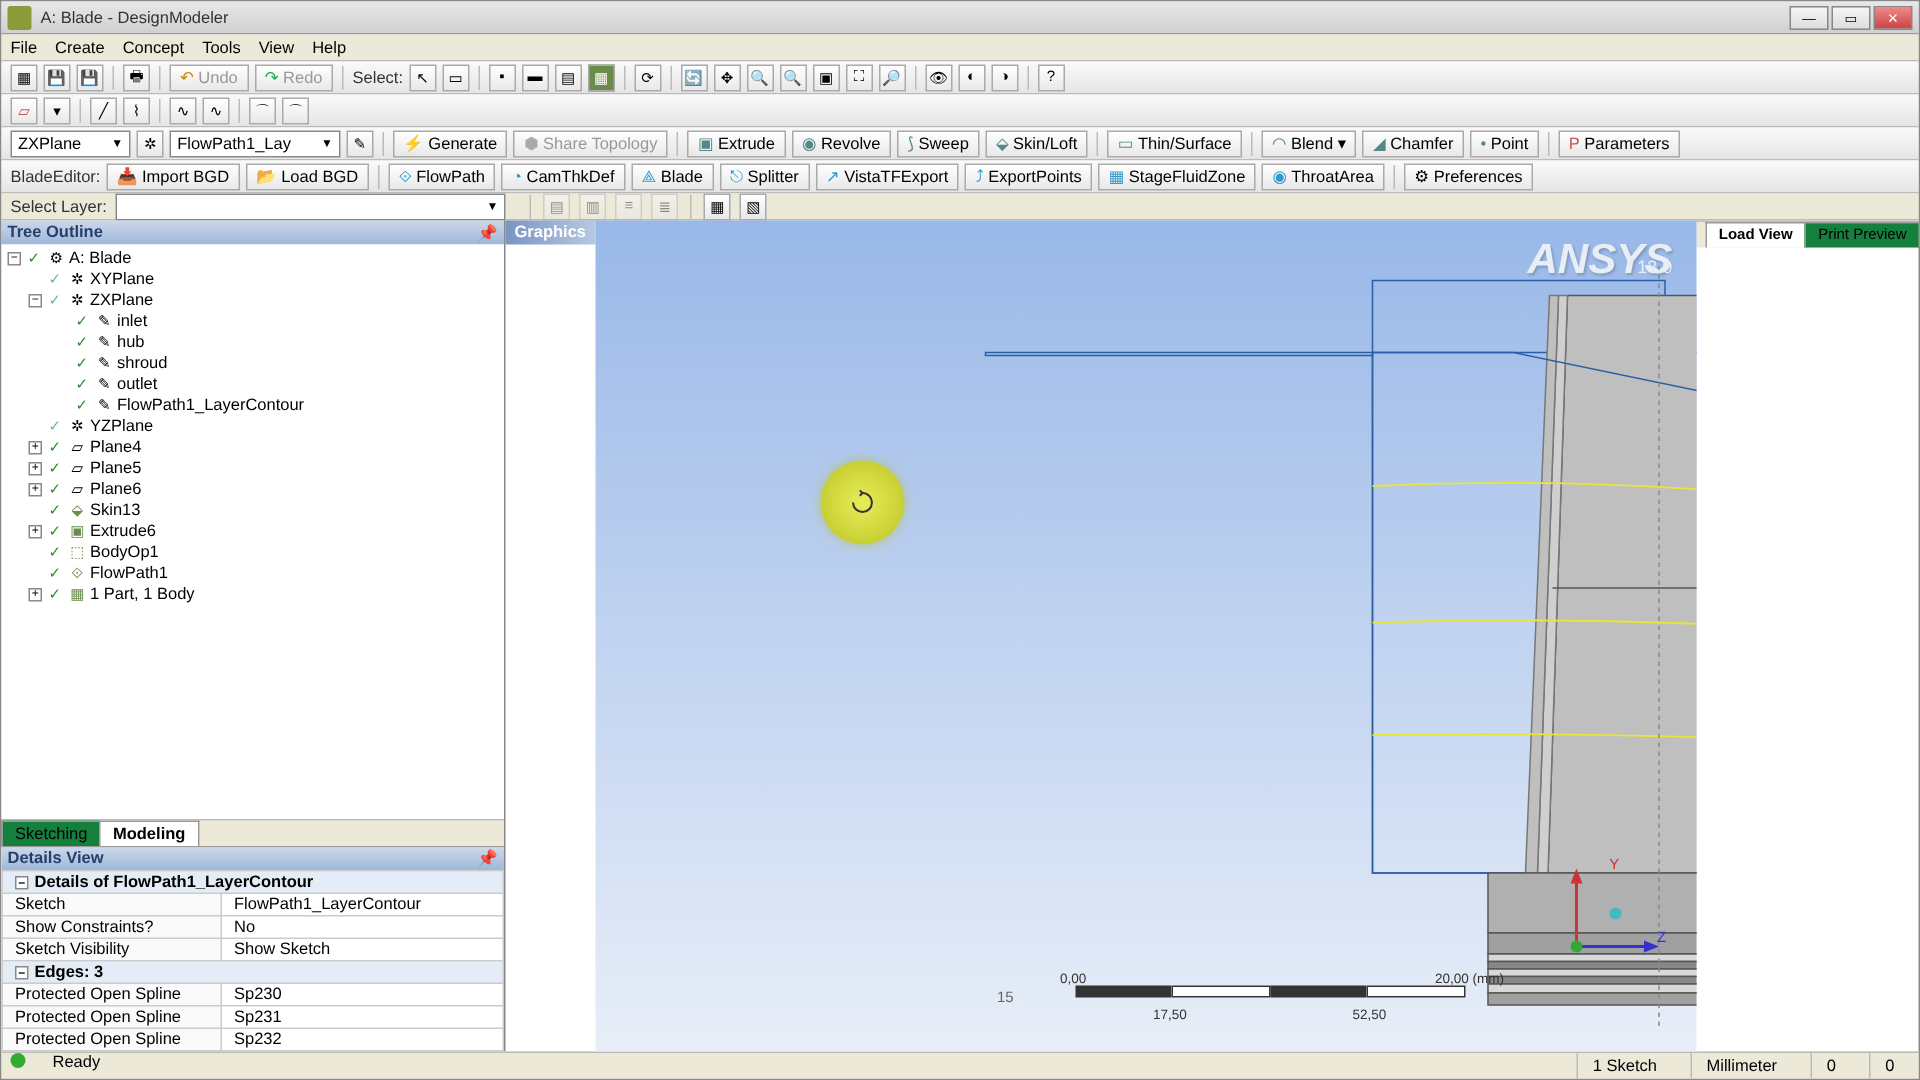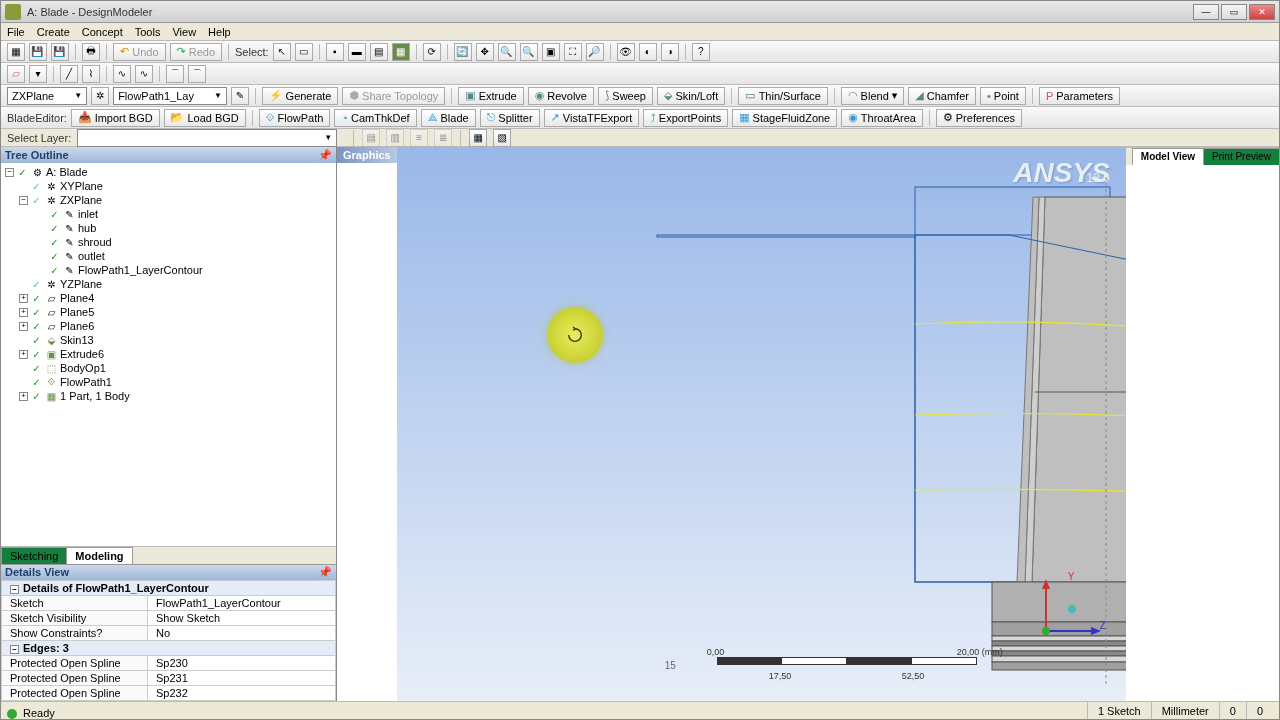--- a/index.html
+++ b/index.html
@@ -74,21 +74,21 @@
 .geom { position:absolute; left:260px; top:20px; width:640px; height:520px; }
 
 .triad { position:absolute; right:20px; bottom:60px; width:70px; height:70px; }
 .triad .y { position:absolute; left:32px; top:0; color:#c33; font-size:10px; }
 .triad .z { position:absolute; right:0; bottom:10px; color:#33c; font-size:10px; }
 
 .view-tabs { height:18px; background:#ece9d8; border-top:1px solid #bbb; display:flex; padding-left:6px; }
 .view-tabs .tab { font-size:10px; }
 
 
-.status { height:18px; background:#ece9d8; border-top:1px solid #bbb; display:flex; align-items:flex-end; padding:0 6px; gap:0; }
+.status { height:18px; background:#ece9d8; border-top:1px solid #bbb; display:flex; align-items:flex-start; padding:0 6px; gap:12px; }
 .status .spacer { flex:1; }
 .status .cell { border-left:1px solid #bbb; padding:0 10px; height:100%; display:flex; align-items:center; }
 .status .led { width:10px; height:10px; border-radius:50%; background:#3a3; margin-right:6px; }
 svg { overflow:visible; }
 </style>
 </head>
 <body>
 
 <div class="app">
 
@@ -417,26 +417,26 @@
         <table>
           <tbody>
               <tr class="grp">
                 <td colspan="2"><span class="exp2">−</span><span>Details of FlowPath1_LayerContour</span></td>
               </tr>
           <tr>
                 <td>Sketch</td>
                 <td>FlowPath1_LayerContour</td>
               </tr>
           <tr>
+                <td>Show Constraints?</td>
+                <td>No</td>
+              </tr>
+          <tr>
                 <td>Sketch Visibility</td>
                 <td>Show Sketch</td>
-              </tr>
-          <tr>
-                <td>Show Constraints?</td>
-                <td>No</td>
               </tr>
           <tr class="grp">
                 <td colspan="2"><span class="exp2">−</span><span>Edges: 3</span></td>
               </tr>
           <tr>
                 <td>Protected Open Spline</td>
                 <td>Sp230</td>
               </tr>
           <tr>
                 <td>Protected Open Spline</td>
@@ -517,21 +517,21 @@
             <line x1="10" y1="60" x2="58" y2="60" stroke="#33c" stroke-width="2"></line>
             <polygon points="65,60 55,56 55,64" fill="#33c"></polygon>
             <circle cx="10" cy="60" r="4" fill="#3a3"></circle>
             <circle cx="36" cy="38" r="4" fill="#4bb"></circle>
           </svg>
           <span class="y">Y</span>
           <span class="z">Z</span>
         </div>
       </div>
       <div class="view-tabs">
-        <div class="tab active">Model View</div>
+        <div class="tab active">Load View</div>
         <div class="tab">Print Preview</div>
       </div>
     </div>
   </div>
 
   <div class="status">
     <span class="led"></span>
     <span>Ready</span>
     <span class="spacer"></span>
     <span class="cell">1 Sketch</span>

